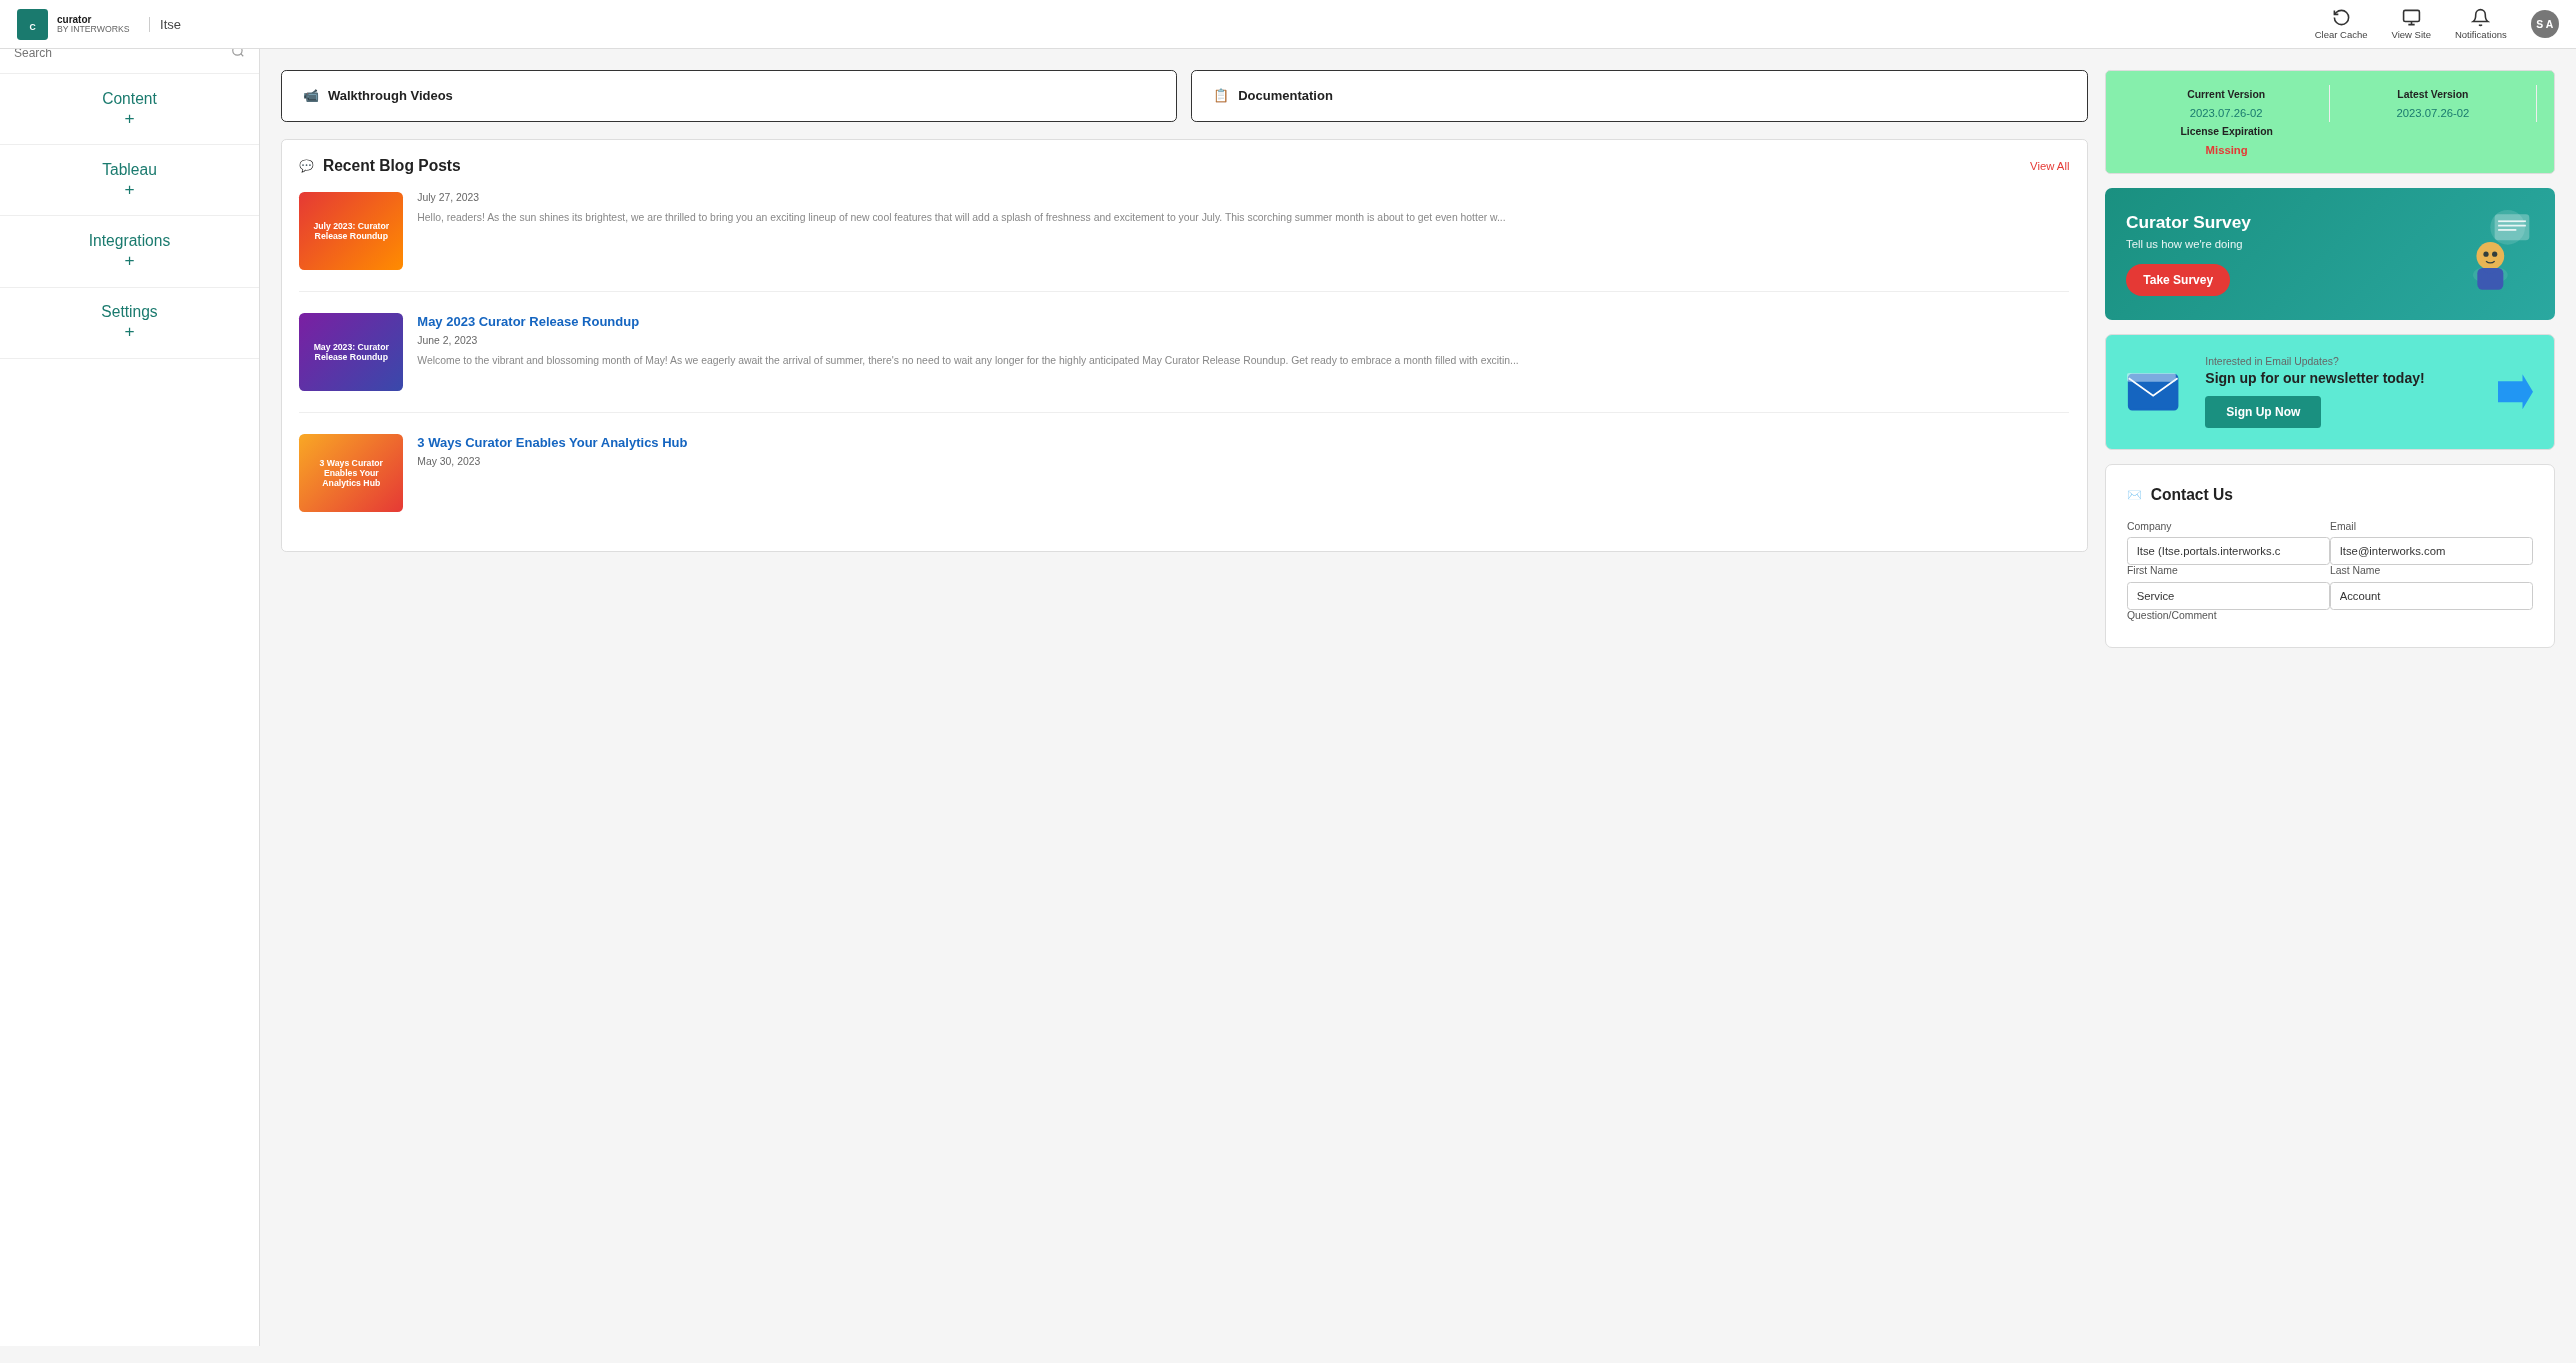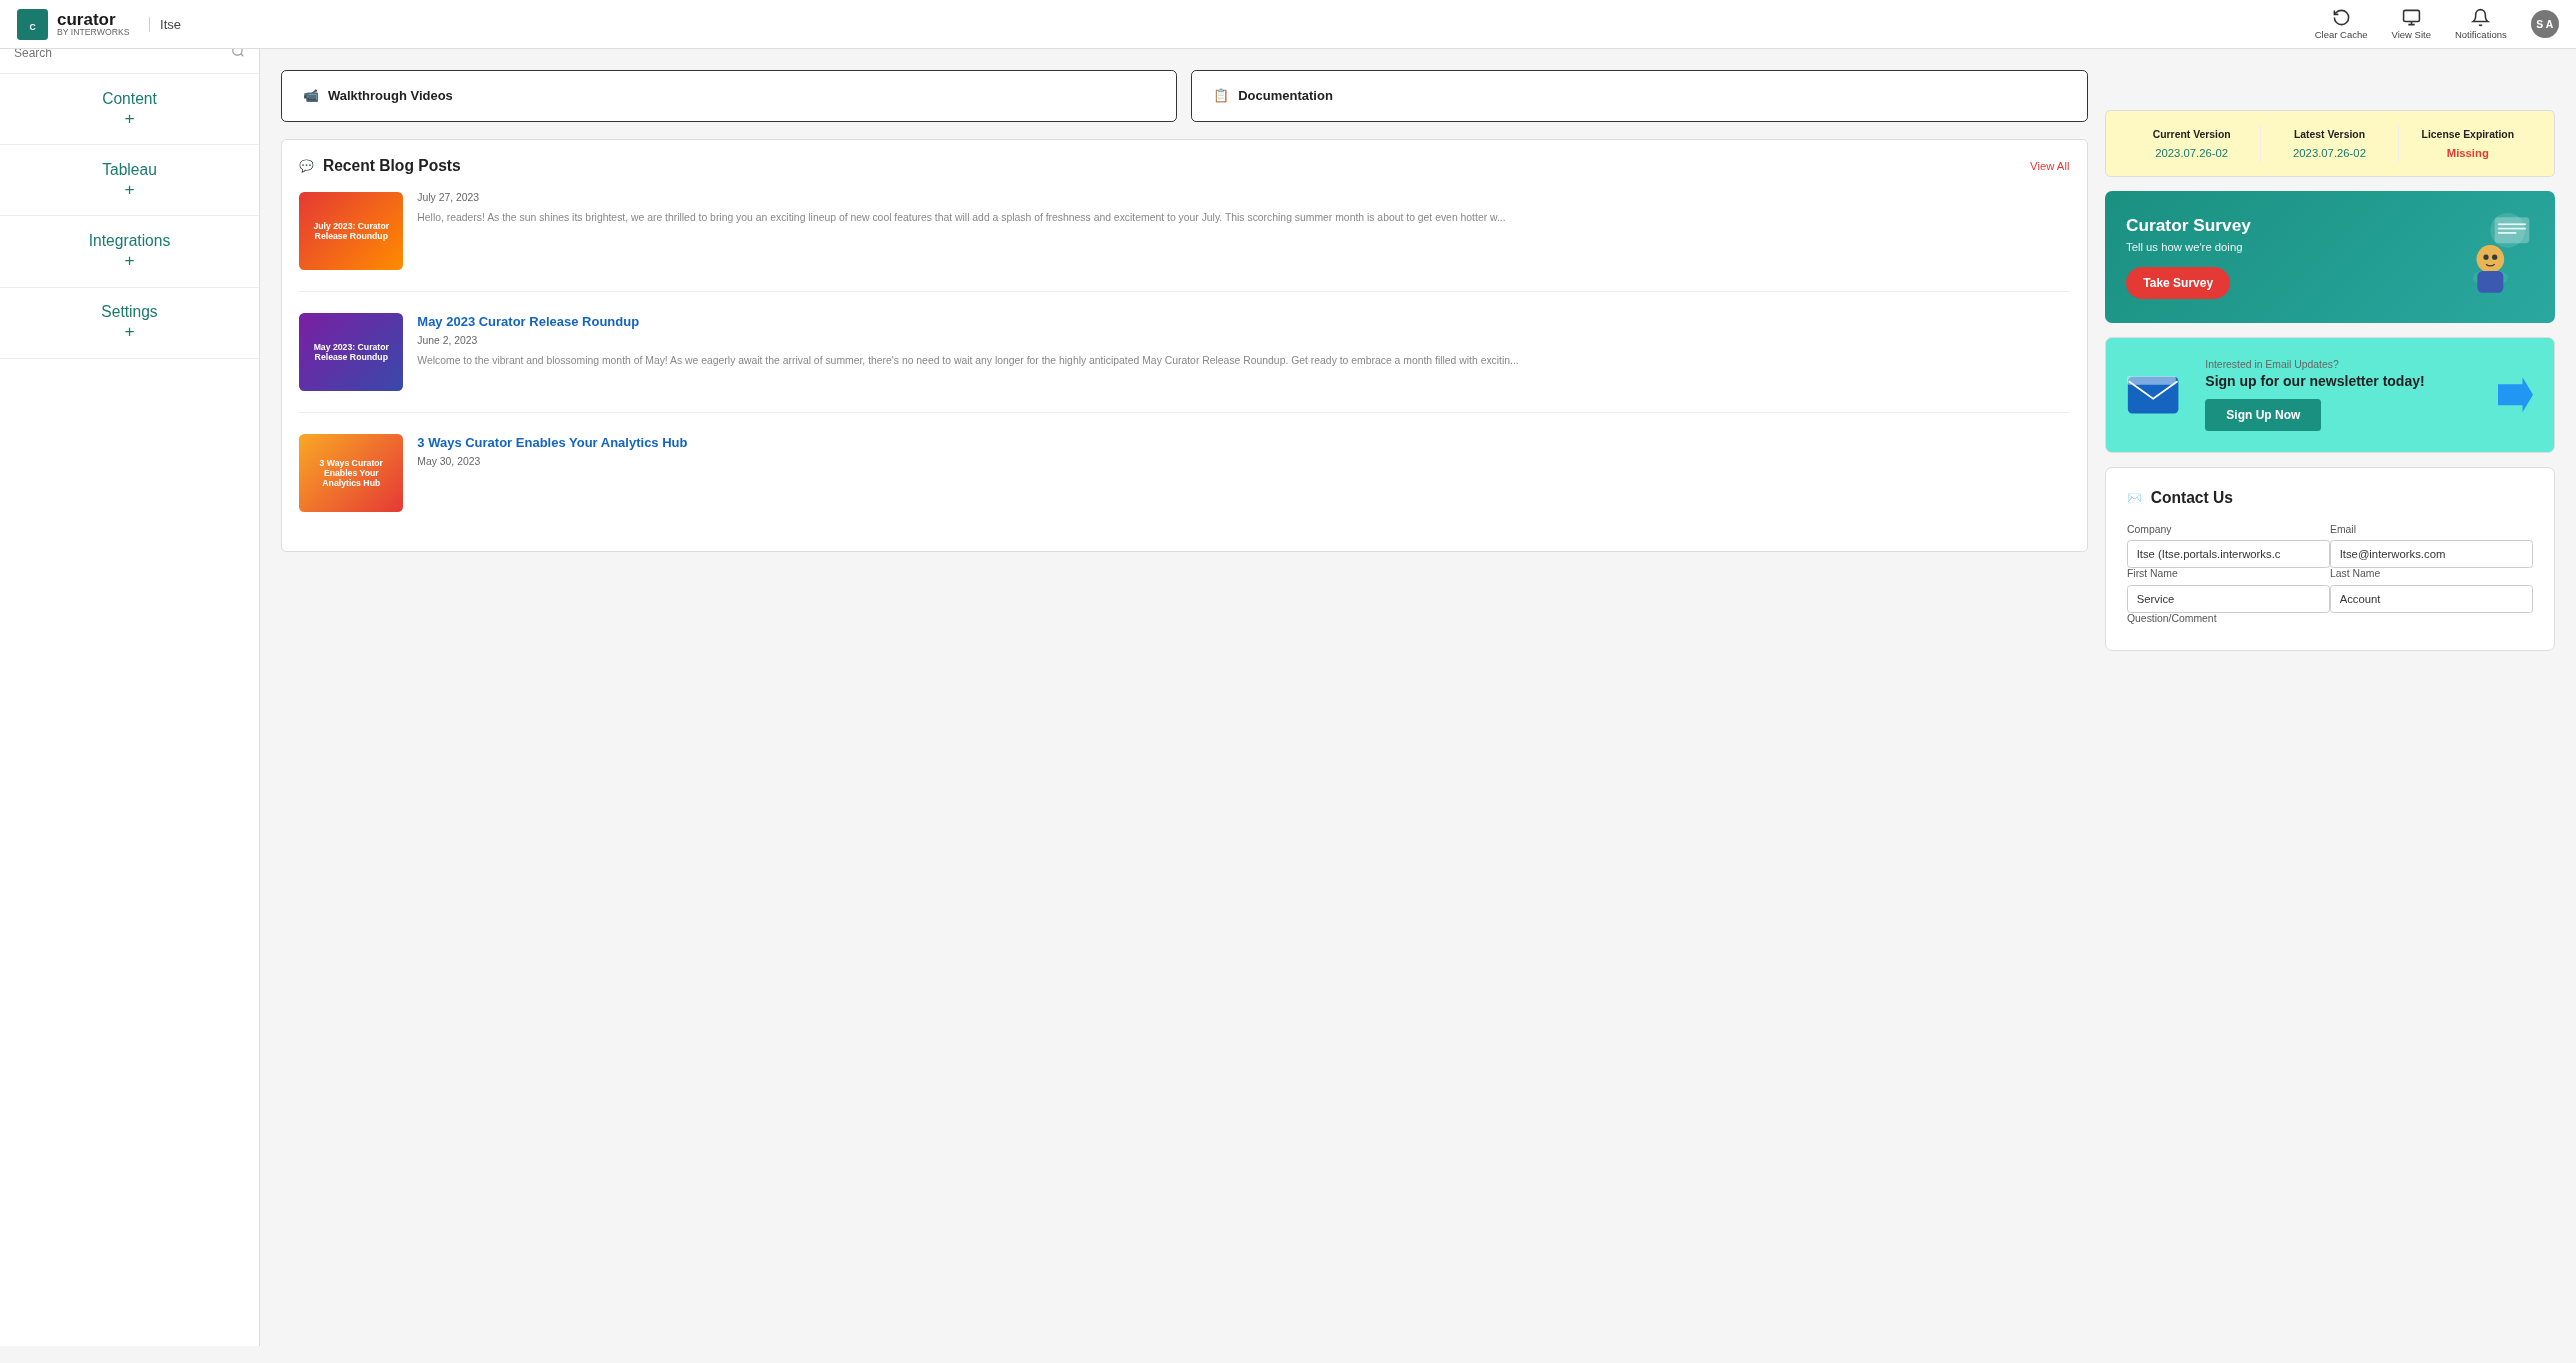--- a/index.html
+++ b/index.html
@@ -20,21 +20,21 @@
     .logo-area {
       display: flex;
       align-items: center;
       gap: 8.7px;
     }
     .logo-icon {
       width: 31px;
       height: 31px;
     }
     .logo-text {
-      font-size: 17px;
+      font-size: 10px;
       font-weight: 700;
       color: #1a1a1a;
       line-height: 1;
     }
     .logo-sub {
       font-size: 8.7px;
       color: #666;
       line-height: 1;
     }
     .site-name {
@@ -163,27 +163,26 @@
       cursor: pointer;
       font-size: 13px;
       font-weight: 600;
       color: #222;
     }
 
     
     .version-card {
       border: 0.9px solid #ddd;
       border-radius: 5.2px;
-      background: #fef9c3;
+      background: #86efac;
       padding: 14px 17.3px;
       display: grid;
-      grid-template-columns: 1fr 1fr 1fr;
+      grid-template-columns: 1fr 1fr;
       text-align: center;
       grid-row: 1 / 2;
-      margin-top: 40px;
     }
     .version-col { padding: 3.5px 7px; }
     .version-col:not(:last-child) { border-right: 0.9px solid #eee; }
     .version-label { font-size: 10.4px; font-weight: 600; color: #222; margin-bottom: 7px; }
     .version-value { font-size: 11.3px; color: #1a7a6e; }
     .version-value.missing { color: #e53935; font-weight: 600; }
 
     
     .blog-section {
       background: #fff;

